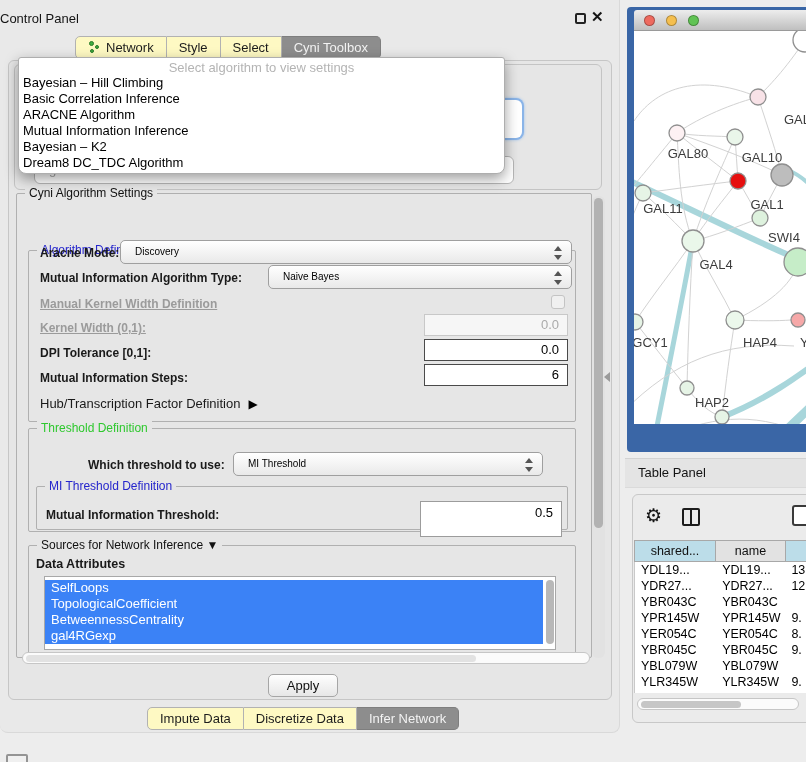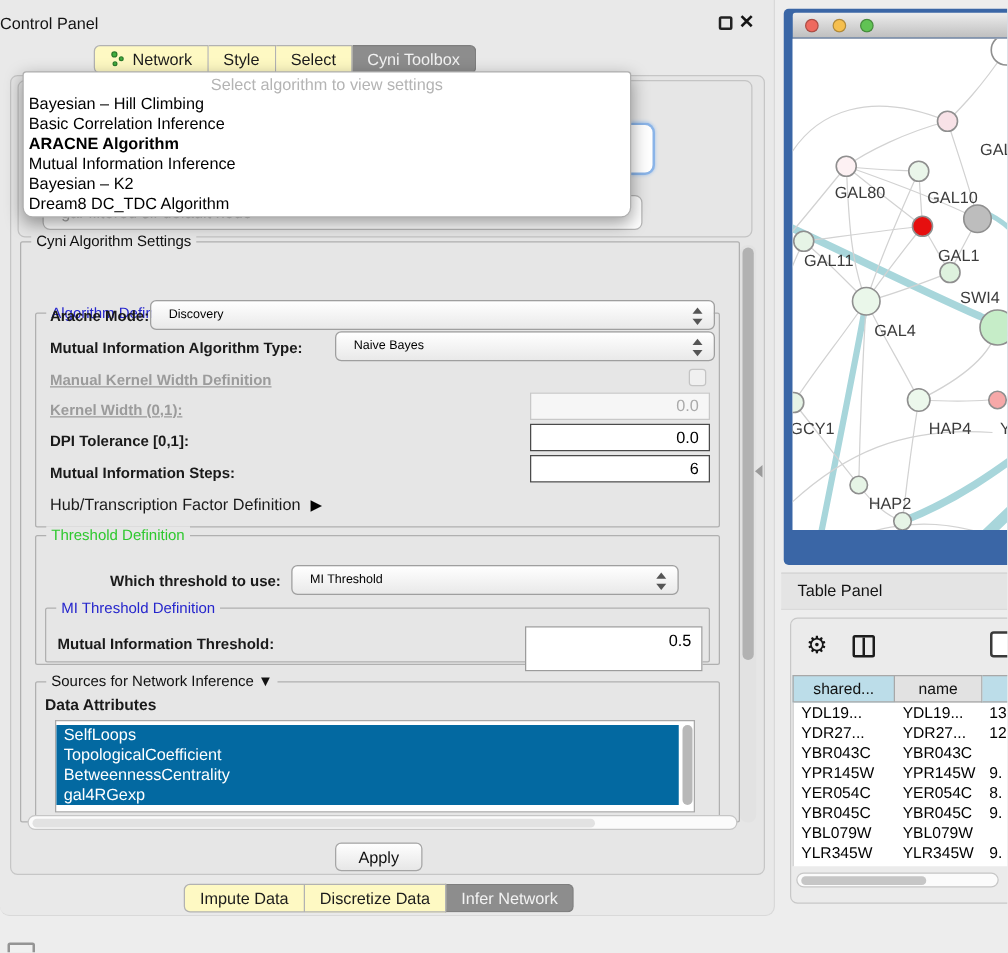--- a/index.html
+++ b/index.html
@@ -39,21 +39,21 @@
                border:2px solid #8ab4e8; border-left:none; border-radius:0 8px 8px 0;
                box-shadow:0 0 3px #9cc0ec; }
 
   
   #algo-popup { left:18px; top:57px; width:487px; background:#fff; z-index:50;
                 border:1px solid #aeaeae; border-radius:3px 3px 8px 8px;
                 box-shadow:0 5px 14px rgba(0,0,0,.38); padding-bottom:2px; }
   #algo-placeholder { height:15px; line-height:15px; text-align:center; color:#b4b4b4;
                       font-size:13px; margin-top:2px; }
   .algo-item { height:16px; line-height:16px; padding-left:4px; font-size:13px; color:#000; }
-  .algo-item.bold { font-weight:bold; }
+  .algo-item.bold { font-weight:normal; }
 
   
   .grp { border:1px solid #b0b0b0; border-radius:2px; }
   .grp-title { position:absolute; top:-8px; left:8px; background:#e6e6e6; padding:0 4px;
                font-size:12px; white-space:nowrap; }
   .t-blue { color:#2525cc; }
   .t-green { color:#2ec82e; }
 
   .lbl { position:absolute; font-size:12px; font-weight:bold; color:#1a1a1a; white-space:nowrap; }
   .lbl.dis { color:#9b9b9b;text-decoration:underline; }
@@ -78,21 +78,21 @@
                   border:1px solid #c4c4c4; border-radius:3px; }
 
   
   .sb-track-v { background:#e2e2e2; border-radius:6px; }
   .sb-thumb { position:absolute; background:#b2b2b2; border-radius:5px; }
   .sb-track-h { background:#fbfbfb; border:1px solid #c6c6c6; border-radius:6px; }
 
   
   #attr-list { left:44px; top:576px; width:512px; height:74px; background:#fff;
                border:1px solid #a8a8a8; overflow:hidden; padding-top:3px; }
-  .attr-item { height:16px; line-height:16px; width:498px; background:#0369a1; color:#fff;
+  .attr-item { height:16px; line-height:16px; width:498px; background:#3b82f6; color:#fff;
                padding-left:6px; font-size:13px; }
   #attr-vscroll { left:546px; top:580px; width:8px; height:64px; background:#b8b8b8; border-radius:4px; }
 
   #apply-btn { left:268px; top:674px; width:70px; height:23px; text-align:center; line-height:21px;
                background:linear-gradient(#fefefe,#e7e7e7); border:1px solid #a6a6a6;
                border-radius:5px; font-size:13px; color:#111; }
 
   
   #hub-row { left:40px; top:396px; display:flex; align-items:center; gap:8px; font-size:13px; color:#1a1a1a; }
   #hub-arrow { font-size:12px; color:#000; }

